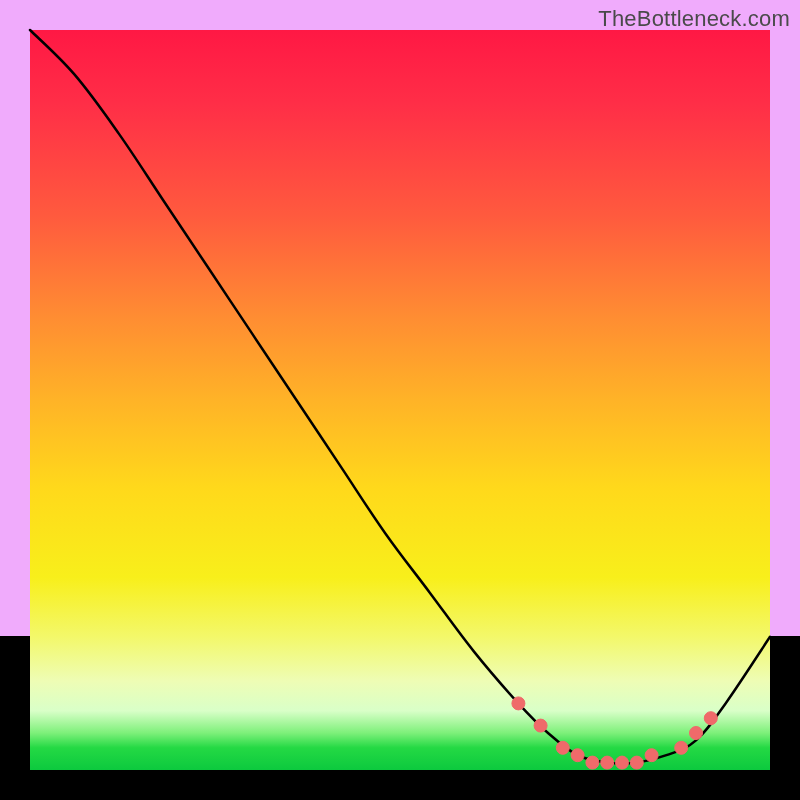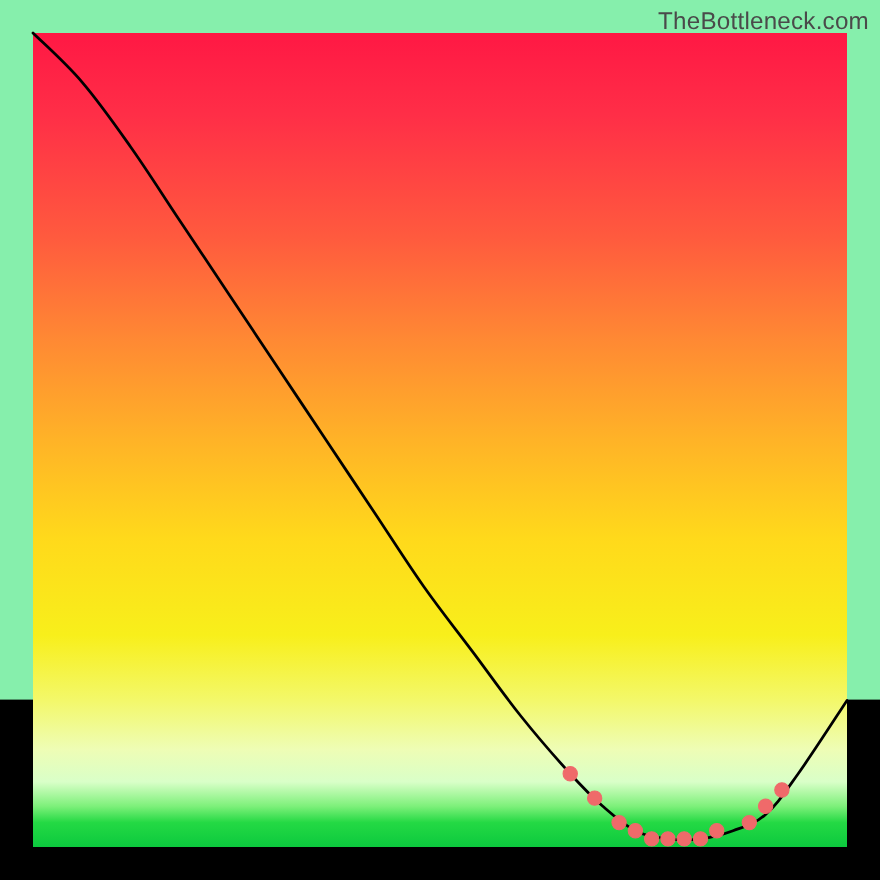--- a/index.html
+++ b/index.html
@@ -8,21 +8,21 @@
     width: 800px;
     height: 800px;
     background: #000;
     overflow: hidden;
     font-family: Arial, Helvetica, sans-serif;
   }
   .stage {
     position: relative;
     width: 800px;
     height: 636px;
-    background: #86efac;
+    background: #f0abfc;
   }
   .plot {
     position: absolute;
     left: 30px;
     top: 30px;
     width: 740px;
     height: 740px;
     
     background: linear-gradient(
       to bottom,

